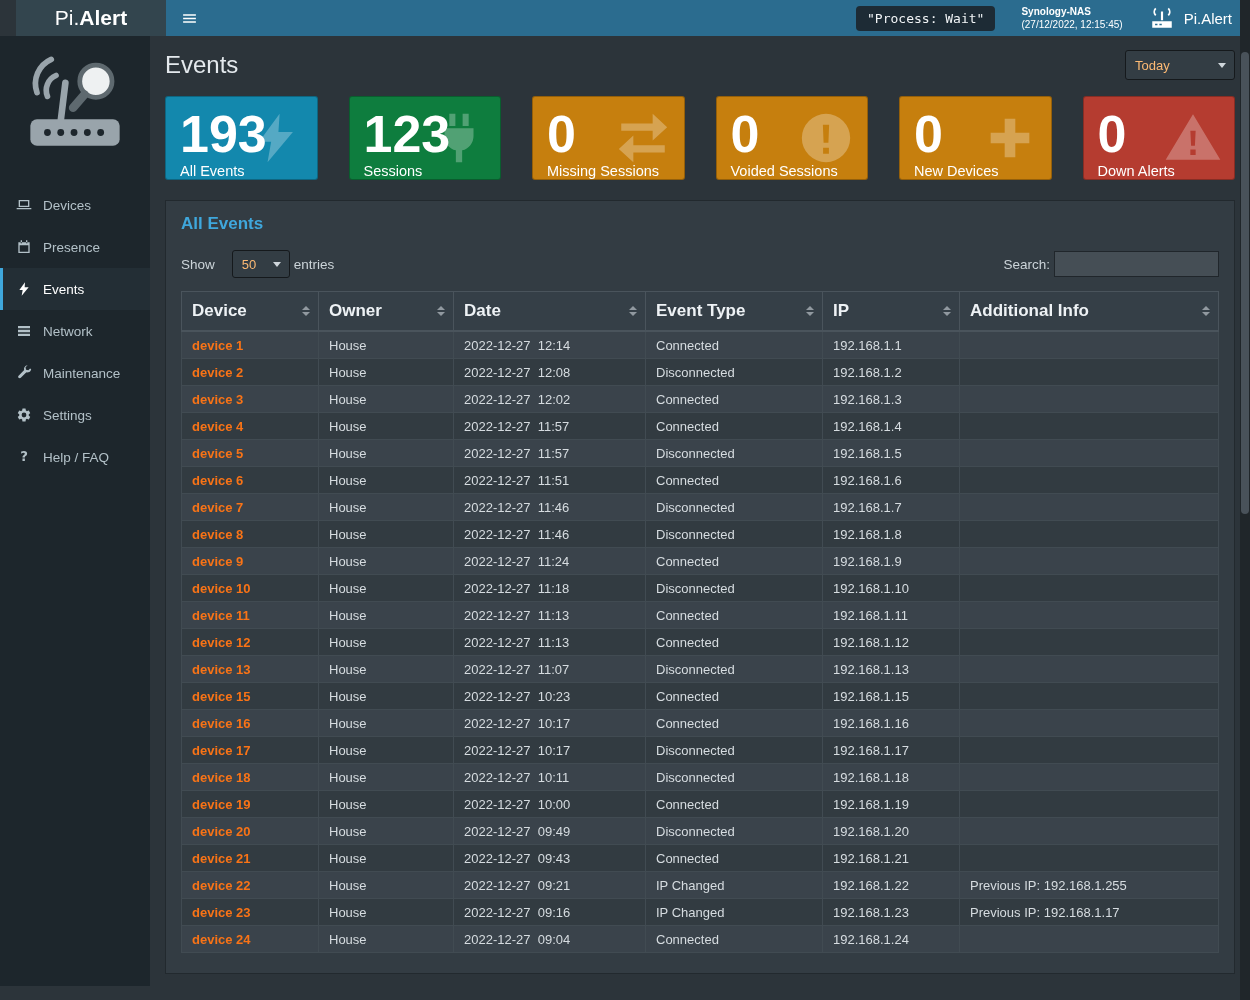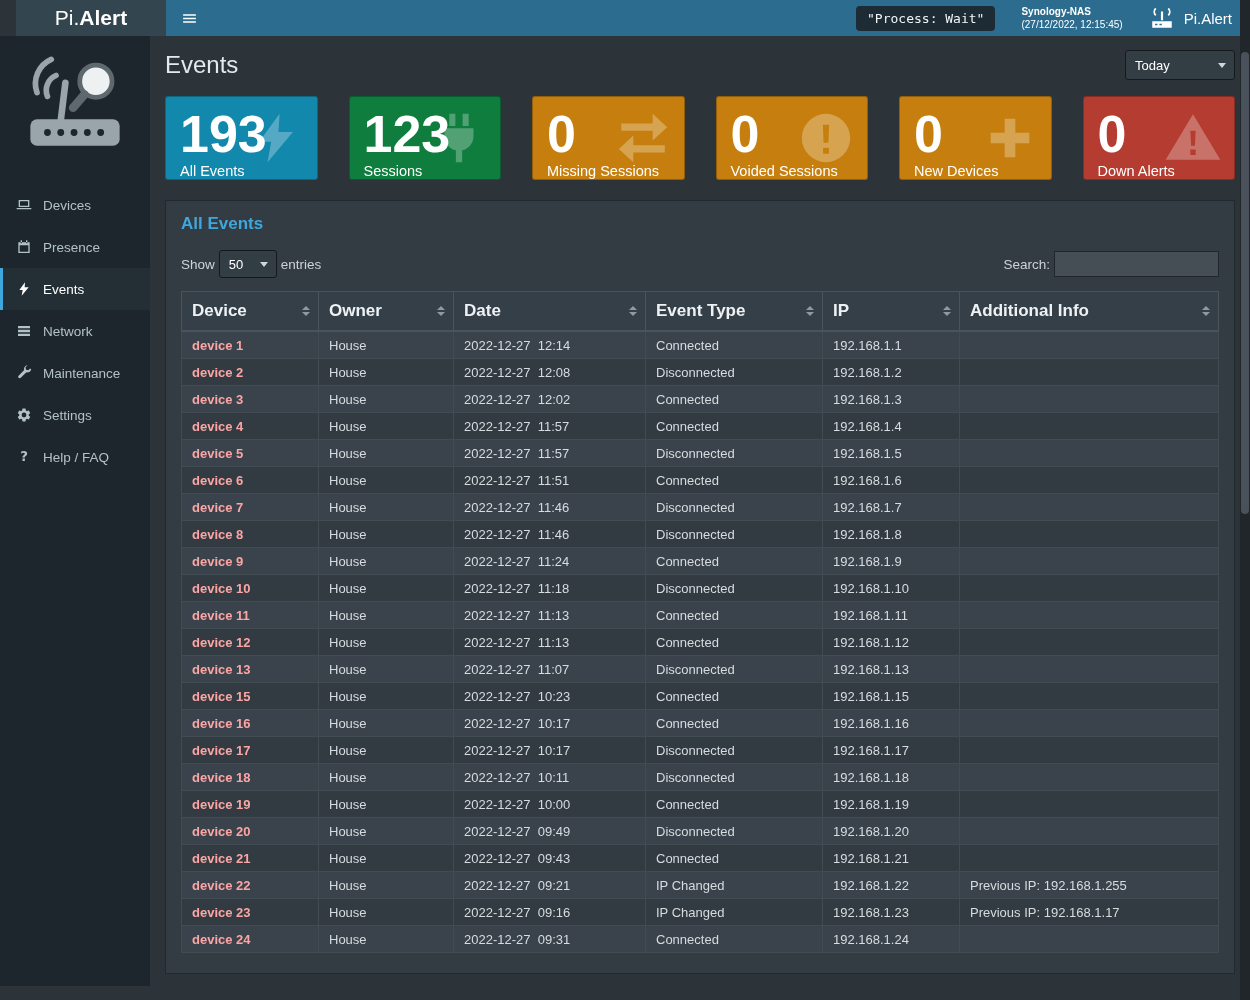--- a/index.html
+++ b/index.html
@@ -47,23 +47,23 @@
   .page-header { display:flex; align-items:center; justify-content:space-between; margin:2px 0 16px; }
   h1.page-title { margin:0; font-size:24px; font-weight:500; color:#e4e9ed; }
   .select-wrap { position:relative; display:inline-block; }
   .select-wrap::after {
     content:""; position:absolute; right:9px; top:50%; margin-top:-2px;
     border-left:4px solid transparent; border-right:4px solid transparent;
     border-top:5px solid #cfd6db; pointer-events:none;
   }
   select.sel {
     appearance:none; -webkit-appearance:none; -moz-appearance:none;
-    background:#333d44; color:#ffffff; border:1px solid #15191c;
+    background:#333d44; color:#fdba74; border:1px solid #15191c;
     padding:5px 24px 5px 9px; font-size:13px; border-radius:3px;
-    font-family:"Liberation Sans", sans-serif; outline:none; cursor:pointer;
+    font-family:"Liberation Sans", sans-serif; outline:none; cursor:pointer;margin-left:13px;
   }
   select.period { width:110px; height:30px; }
   select.pagelen { width:58px; height:28px; }
   
   .cards { display:flex; gap:31px; }
   .card {
     flex:1; height:84px; border-radius:3px; position:relative; color:#fff;
     padding:9px 14px; overflow:hidden; border:1px solid rgba(0,0,0,.25); cursor:pointer;
   }
   .card-value { font-size:52px; font-weight:bold; line-height:1.08; }
@@ -93,21 +93,21 @@
     display:flex; flex-direction:column; gap:2px; opacity:.6; }
   .sort-icon i { display:block; width:0; height:0; border-left:4px solid transparent; border-right:4px solid transparent; }
   .sort-icon i.up { border-bottom:4px solid #cfd6db; }
   .sort-icon i.down { border-top:4px solid #cfd6db; }
   td {
     padding:5.5px 10px; font-size:13px; color:#d6dce0;
     border:1px solid #414b52; overflow:hidden; white-space:nowrap;
   }
   tbody tr:nth-child(odd)  { background:#3a434b; }
   tbody tr:nth-child(even) { background:#323b41; }
-  a.device-link { color:#fca5a5; font-weight:bold; text-decoration:none; cursor:pointer; }
+  a.device-link { color:#f97316; font-weight:bold; text-decoration:none; cursor:pointer; }
   td.date-cell { white-space:pre; }
   
   .vscroll { position:fixed; top:0; right:0; width:10px; height:1000px; background:#20262a; }
   .vscroll-thumb { position:absolute; top:52px; left:1px; width:8px; height:462px;
     background:#49525a; border-radius:4px; cursor:pointer; }
 </style>
 </head>
 <body>
 
 <div class="topbar">
@@ -499,21 +499,21 @@
               <td><a class="device-link">device 23</a></td>
               <td>House</td>
               <td class="date-cell">2022-12-27  09:16</td>
               <td>IP Changed</td>
               <td>192.168.1.23</td>
               <td>Previous IP: 192.168.1.17</td>
             </tr>
             <tr>
               <td><a class="device-link">device 24</a></td>
               <td>House</td>
-              <td class="date-cell">2022-12-27  09:31</td>
+              <td class="date-cell">2022-12-27  09:04</td>
               <td>Connected</td>
               <td>192.168.1.24</td>
               <td></td>
             </tr>
           </tbody>
       </table>
     </div>
   </div>
 </div>
 

